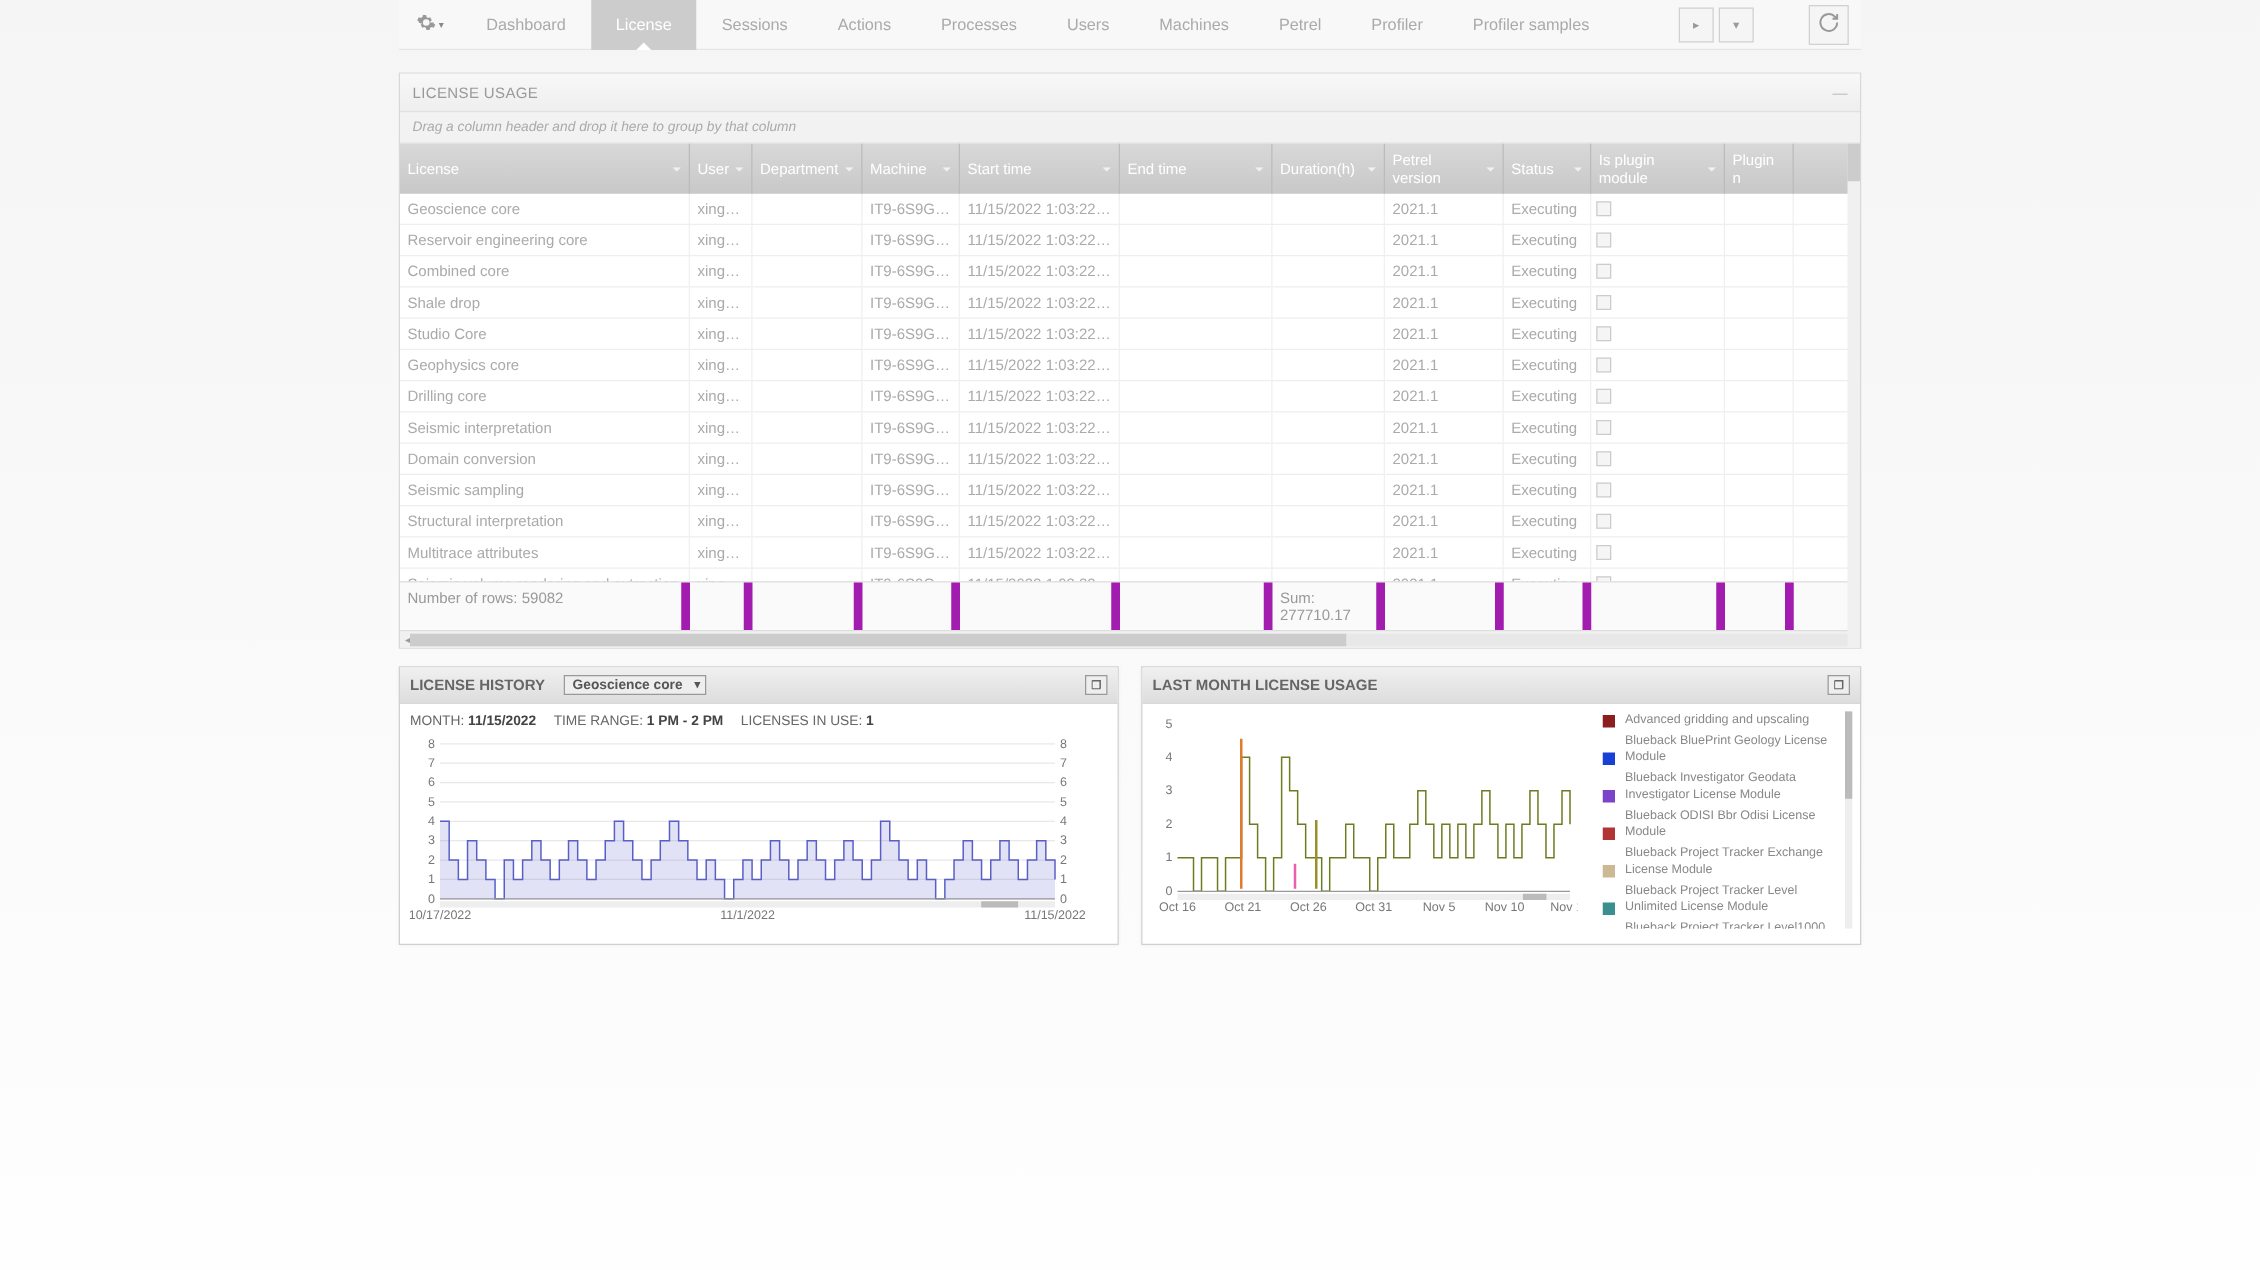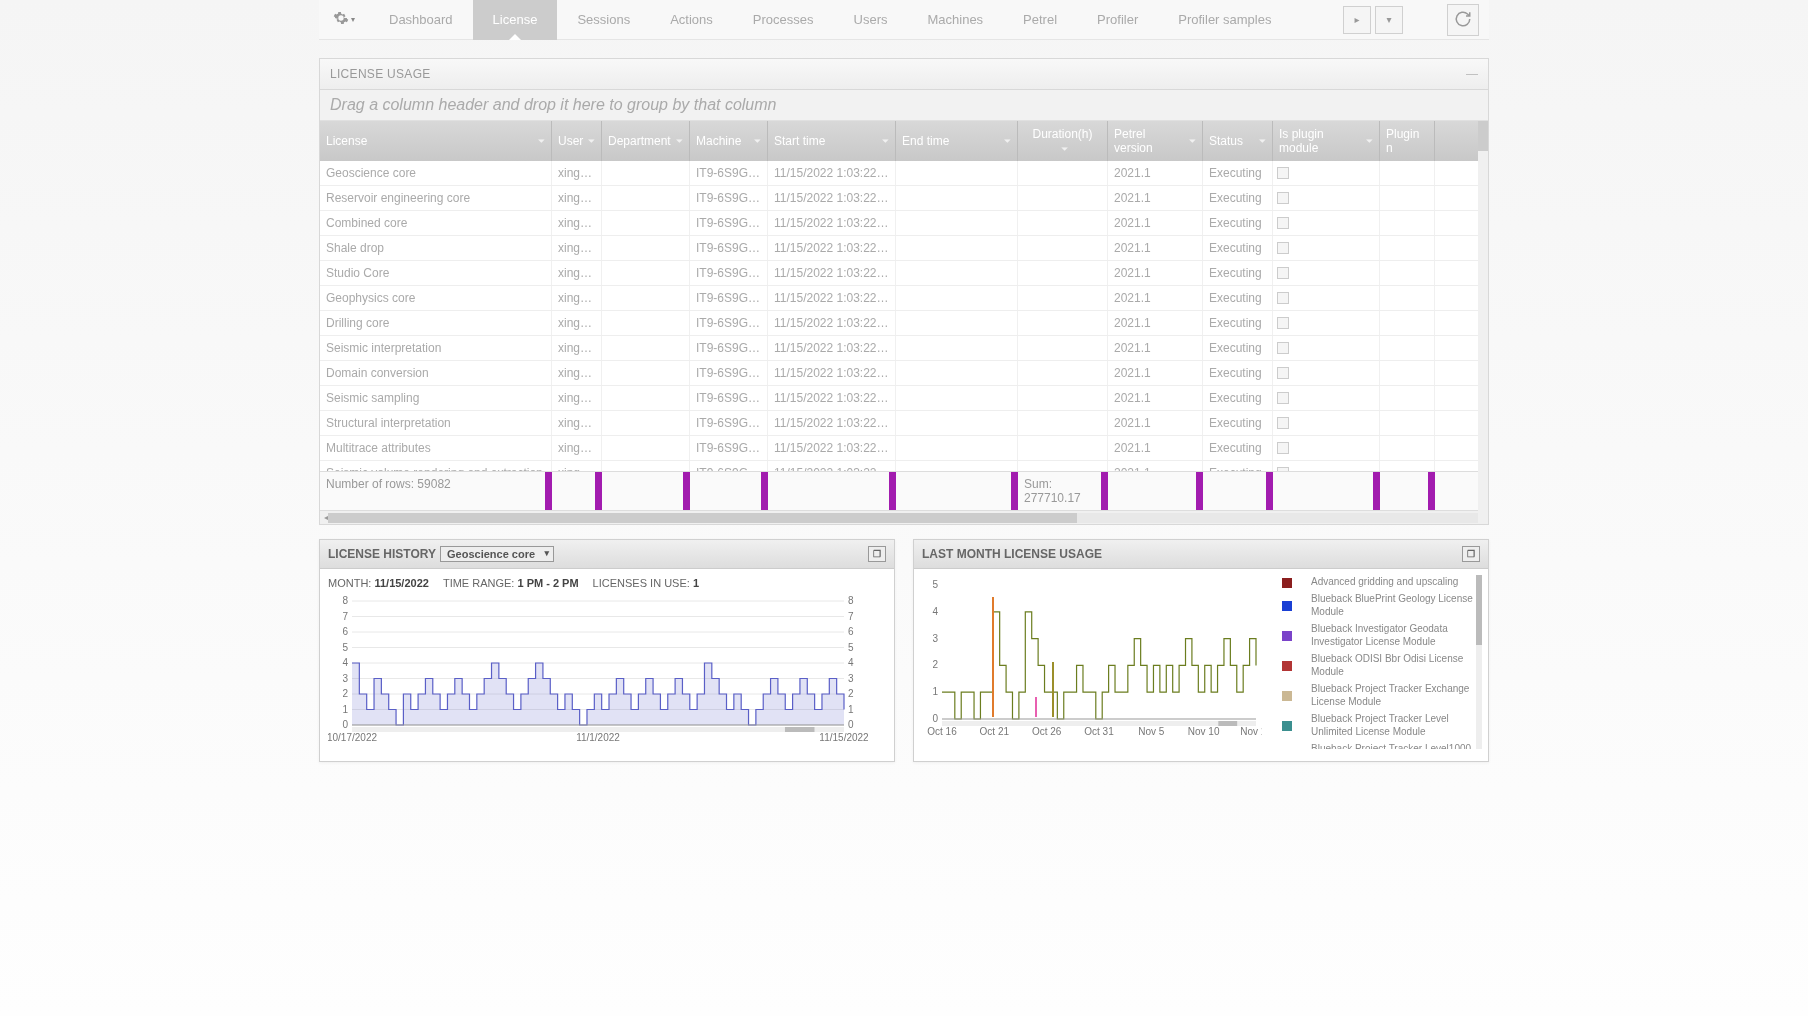--- a/index.html
+++ b/index.html
@@ -111,21 +111,21 @@
     .panel-collapse {
       cursor: pointer;
       font-size: 12px;
       color: #bbb;
     }
     .group-bar {
       padding: 6px 10px;
       background: #f2f2f2;
       border-bottom: 1px solid #e0e0e0;
       color: #aaa;
-      font-size: 16px;
+      font-size: 11px;
       font-style: italic;
     }
     
     .table-wrap {
       position: relative;
     }
     .table-header {
       display: flex;
       background: linear-gradient(#d8d8d8, #c8c8c8);
       color: #fff;
@@ -143,21 +143,21 @@
       font-size: 9px;
       opacity: 0.7;
       margin-left: 4px;
     }
     .col-license { width: 232px; }
     .col-user { width: 50px; }
     .col-department { width: 88px; }
     .col-machine { width: 78px; }
     .col-starttime { width: 128px; }
     .col-endtime { width: 122px; }
-    .col-duration { width: 90px; flex-direction: column; }
+    .col-duration { width: 90px; }
     .col-petrelversion { width: 95px; }
     .col-status { width: 70px; }
     .col-isplugin { width: 107px; }
     .col-pluginname { width: 55px; }
     .table-body {
       max-height: 310px;
       overflow: hidden;
     }
     .tr {
       display: flex;
@@ -251,21 +251,21 @@
       padding: 6px 8px;
       background: linear-gradient(#f0f0f0, #ddd);
       border-bottom: 1px solid #ccc;
       font-size: 12px;
       color: #666;
       font-weight: 600;
     }
     .chart-panel-header-left {
       display: flex;
       align-items: center;
-      gap: 4px;
+      gap: 15px;
     }
     .chart-dropdown {
       border: 1px solid #999;
       background: #eee;
       padding: 1px 18px 1px 6px;
       font-size: 11px;
       color: #555;
       position: relative;
       cursor: pointer;
     }
@@ -312,22 +312,22 @@
       top: 6px;
       bottom: 6px;
       width: 200px;
       overflow: hidden;
       font-size: 10px;
       line-height: 1.3;
       color: #888;
     }
     .legend-item {
       display: flex;
-      align-items: center;
-      gap: 19px;
+      align-items: flex-end;
+      gap: 8px;
       margin-bottom: 4px;
     }
     .legend-swatch {
       width: 10px;
       height: 10px;
       flex-shrink: 0;
       margin-top: 2px;
     }
     .legend-scroll {
       position: absolute;

